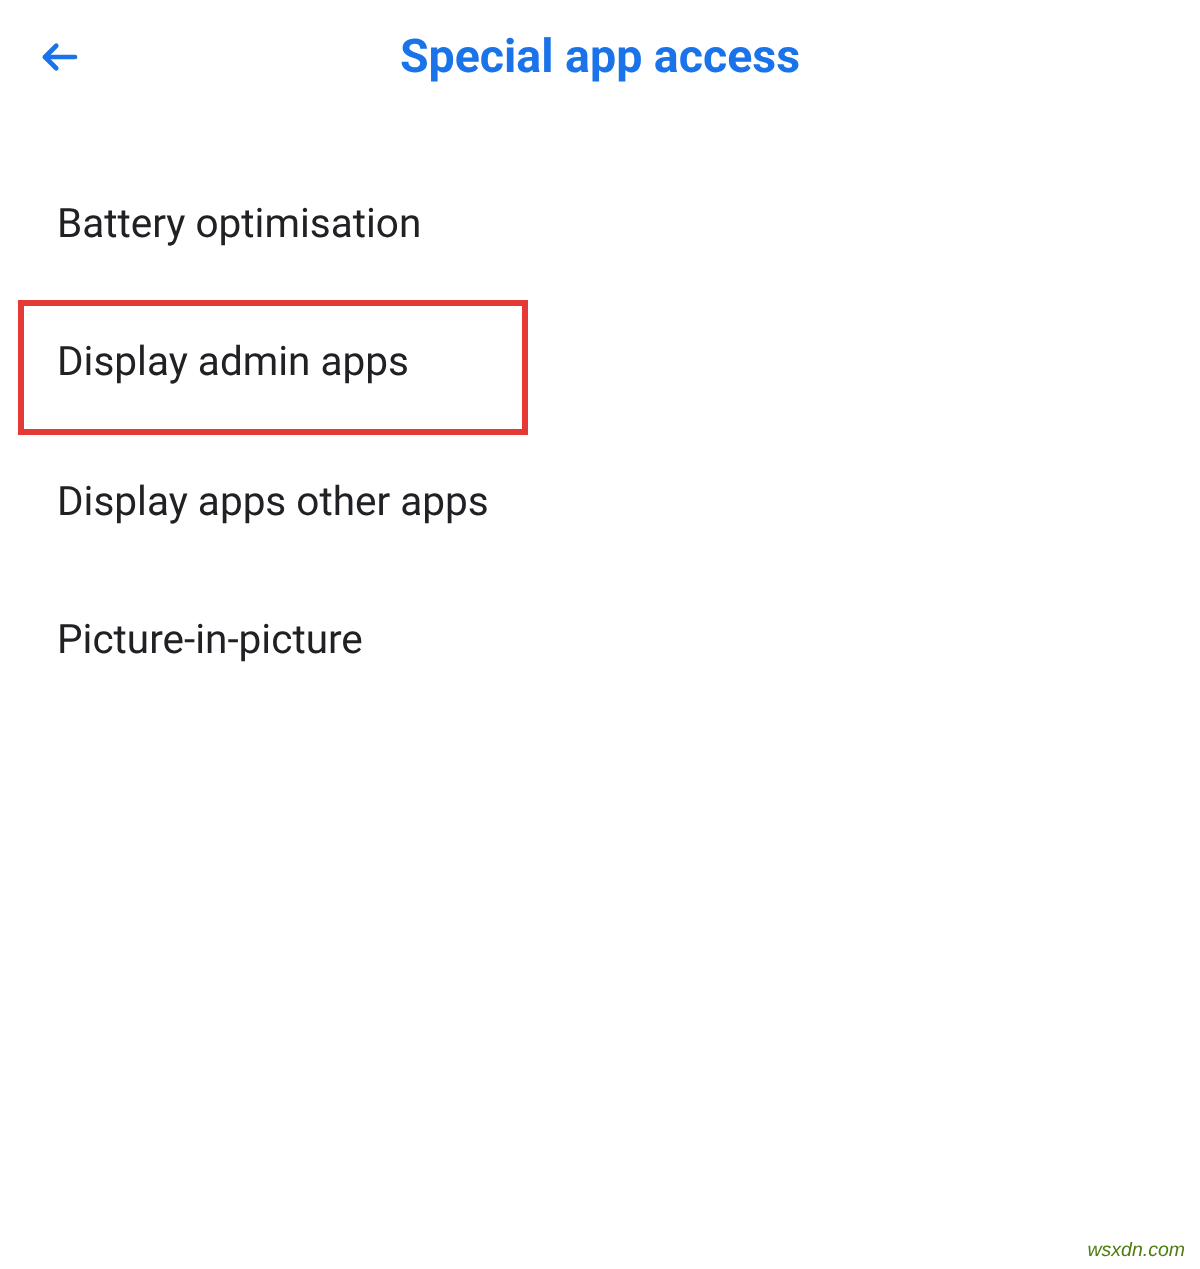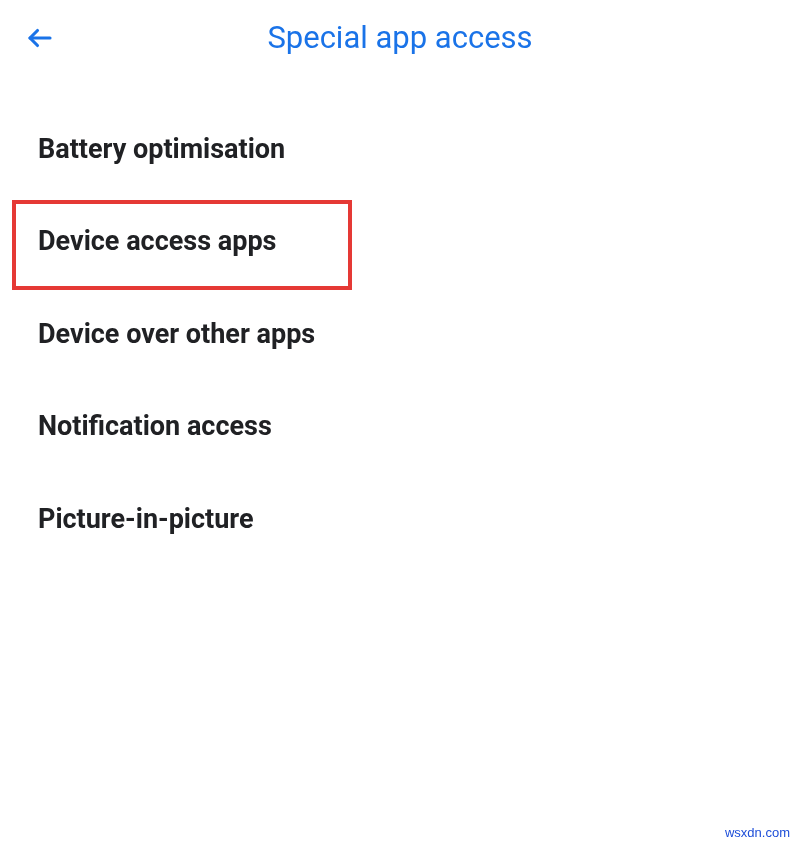--- a/index.html
+++ b/index.html
@@ -32,25 +32,24 @@
     .back-button svg {
       width: 30px;
       height: 30px;
     }
     .title {
       position: absolute;
       left: 50%;
       transform: translateX(-50%);
       color: #1a73e8;
       font-size: 31px;
-      font-weight: 400;
+      font-weight: 700;
     }
     .list {
       padding-top: 28px;
-      font-weight: bold;
     }
     .list-item {
       padding: 30px 38px;
       font-size: 27px;
       color: #202124;
       cursor: pointer;
       line-height: 1.2;
     }
     .highlight-box {
       position: absolute;
@@ -59,49 +58,47 @@
       left: 12px;
       top: 200px;
       width: 340px;
       height: 90px;
     }
     .watermark {
       position: absolute;
       bottom: 6px;
       right: 10px;
       font-size: 13px;
-      color: #1d4ed8;
+      color: #4d7c0f;
       font-family: Arial, sans-serif;
+      font-style: italic;
     }
   </style>
 </head>
 <body>
 
 <div class="header">
   <div class="back-button">
     <svg viewBox="0 0 24 24" fill="none" stroke="#1a73e8" stroke-width="2.5" stroke-linecap="round" stroke-linejoin="round">
       <line x1="20" y1="12" x2="4" y2="12"></line>
       <polyline points="10 18 4 12 10 6"></polyline>
     </svg>
   </div>
   <div class="title">Special app access</div>
 </div>
 
 <div class="list">
   <div class="list-item">
     <span>Battery optimisation</span>
   </div>
   <div class="list-item">
-    <span>Device access apps</span>
+    <span>Display admin apps</span>
   </div>
   <div class="list-item">
-    <span>Device over other apps</span>
-  </div>
-  <div class="list-item">
-    <span>Notification access</span>
+    <span>Display apps other apps</span>
   </div>
   <div class="list-item">
     <span>Picture-in-picture</span>
   </div>
 </div>
 
 <div class="highlight-box"></div>
 
 <div class="watermark">wsxdn.com</div>
 

